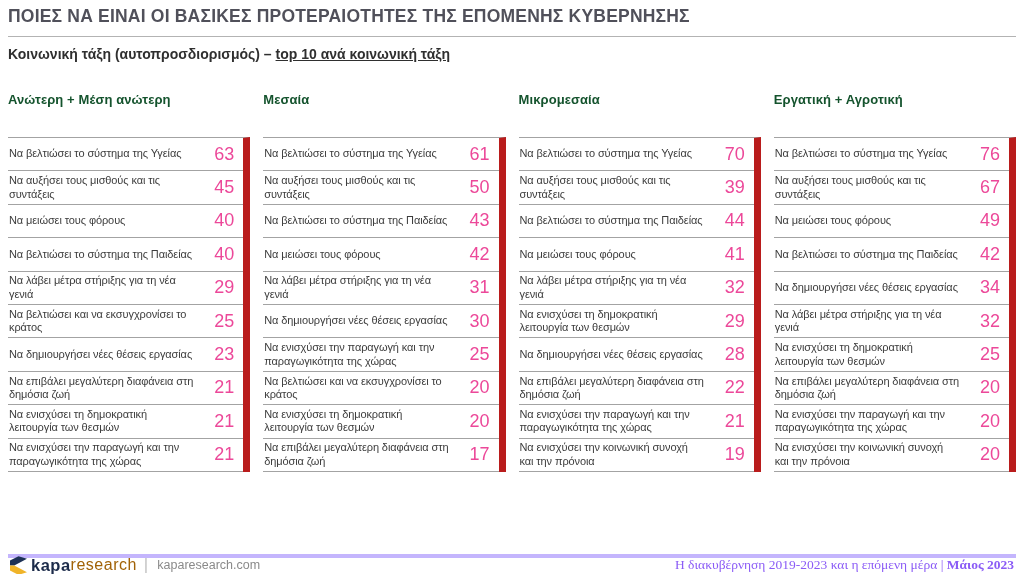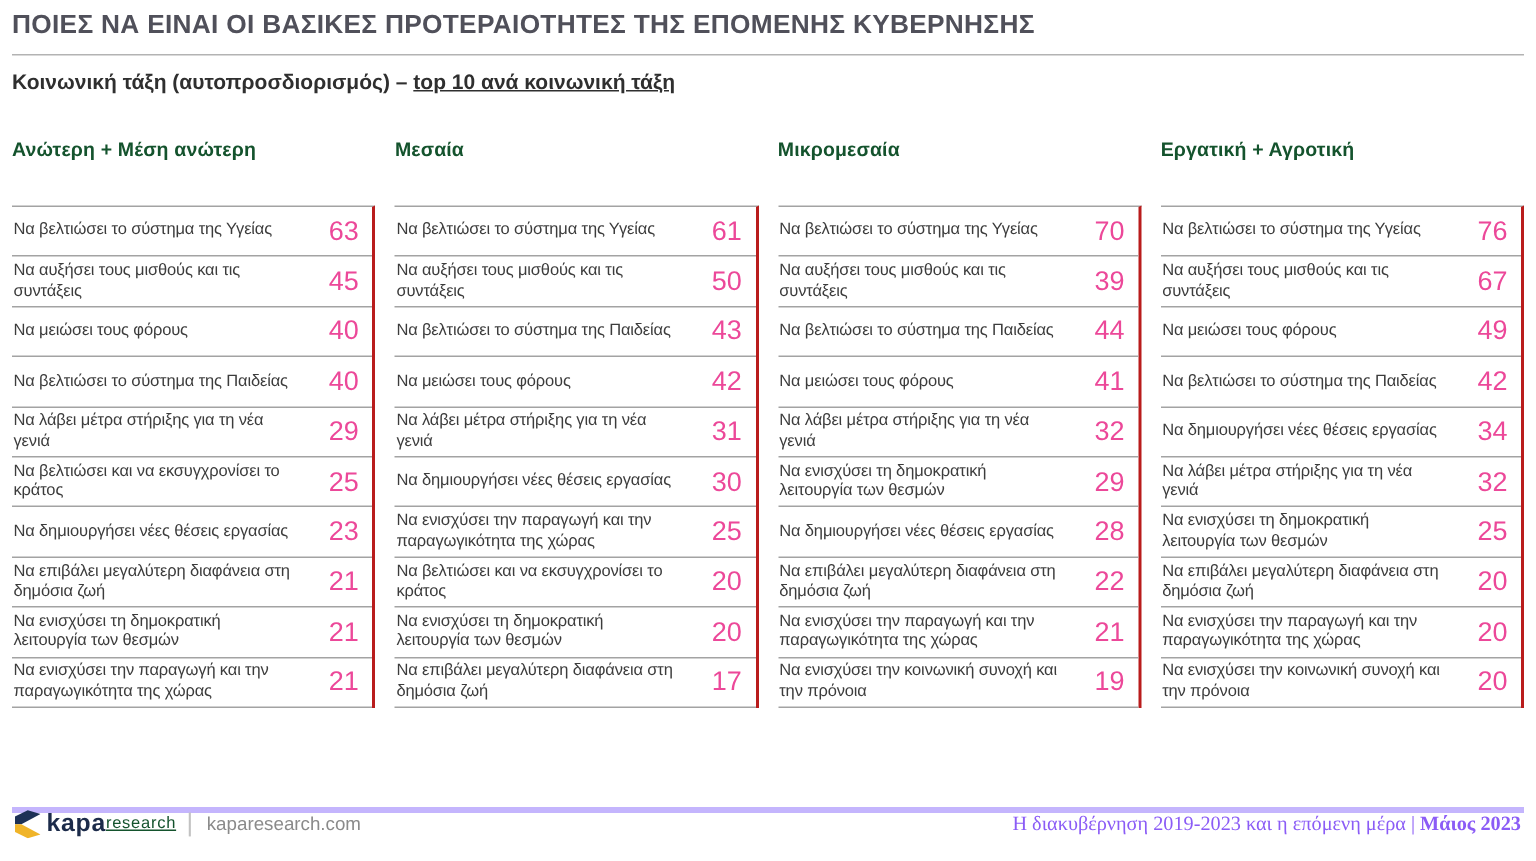--- a/index.html
+++ b/index.html
@@ -1,20 +1,20 @@
 <!DOCTYPE html>
 <html lang="el"><head>
 <meta charset="utf-8">
 <style>
   * { margin:0; padding:0; box-sizing:border-box; }
   html,body { background:#ffffff; }
   .slide{
     position:relative; width:1024px; height:574px; overflow:hidden;
     background:#ffffff; font-family:"Liberation Sans", sans-serif;
-    display:flex; flex-direction:column; padding:6px 8px 16px 8px;
+    display:flex; flex-direction:column; padding:6px 8px 0 8px;
   }
   .title{
     font-size:17.5px; font-weight:bold; color:#50505a; letter-spacing:.2px;
   }
   .subtitle{
     margin-top:6px; font-size:13.5px; font-style:italic; color:#4d5c7d;
     line-height:1.45; max-width:1008px;
   }
   .rule{ margin-top:9px; border-top:1px solid #b3b3b3; }
   .section-title{
@@ -23,21 +23,21 @@
   .section-title .us{ text-decoration:underline; }
   .columns{
     margin-top:30px; display:grid; grid-template-columns:repeat(4,1fr);
     column-gap:13px;
   }
   .col-h{
     font-size:13px; font-weight:bold; color:#14532d; margin-bottom:30px;
     letter-spacing:.1px;
   }
   .rows{
-    border-top:1px solid #a3a3a3; border-right:2px solid #b91c1c;
+    border-top:1px solid #a3a3a3; border-right:7px solid #b91c1c;
   }
   .row{
     display:flex; align-items:center; min-height:33.4px;
     border-bottom:1px solid #a3a3a3;
   }
   .lbl{
     flex:1 1 auto; font-size:11px; color:#3c3c3c; line-height:1.22;
     padding:2px 4px 2px 1px; letter-spacing:-0.1px;
   }
   .val{
@@ -45,21 +45,21 @@
     font-size:18px; color:#ec4899;
   }
   .footer{
     margin-top:auto; border-top:4px solid #c4b5fd;
     height:20px; display:flex; align-items:center; justify-content:space-between;
     padding:0 2px 2px 2px;
   }
   .brand{ display:flex; align-items:center; }
   .logo-icon{ width:17px; height:19px; margin-right:4px; }
   .brand-kapa{ font-size:16.5px; font-weight:bold; color:#1c2b4a; letter-spacing:.5px; }
-  .brand-res{ font-size:11px; color:#14532d; letter-spacing:.5px;text-decoration:underline; }
+  .brand-res{ font-size:16px; color:#a16207; letter-spacing:.5px; }
   .brand-sep{ color:#c2c2c2; font-size:17px; margin:0 9px 0 7px; font-weight:300;}
   .brand-site{ font-size:12.5px; color:#8a8a8a; }
   .source{
     font-family:"Liberation Serif", serif; font-size:13.5px; color:#8b5cf6;
   }
   .source b{ font-weight:bold; }
 </style>
 </head>
 <body>
 

